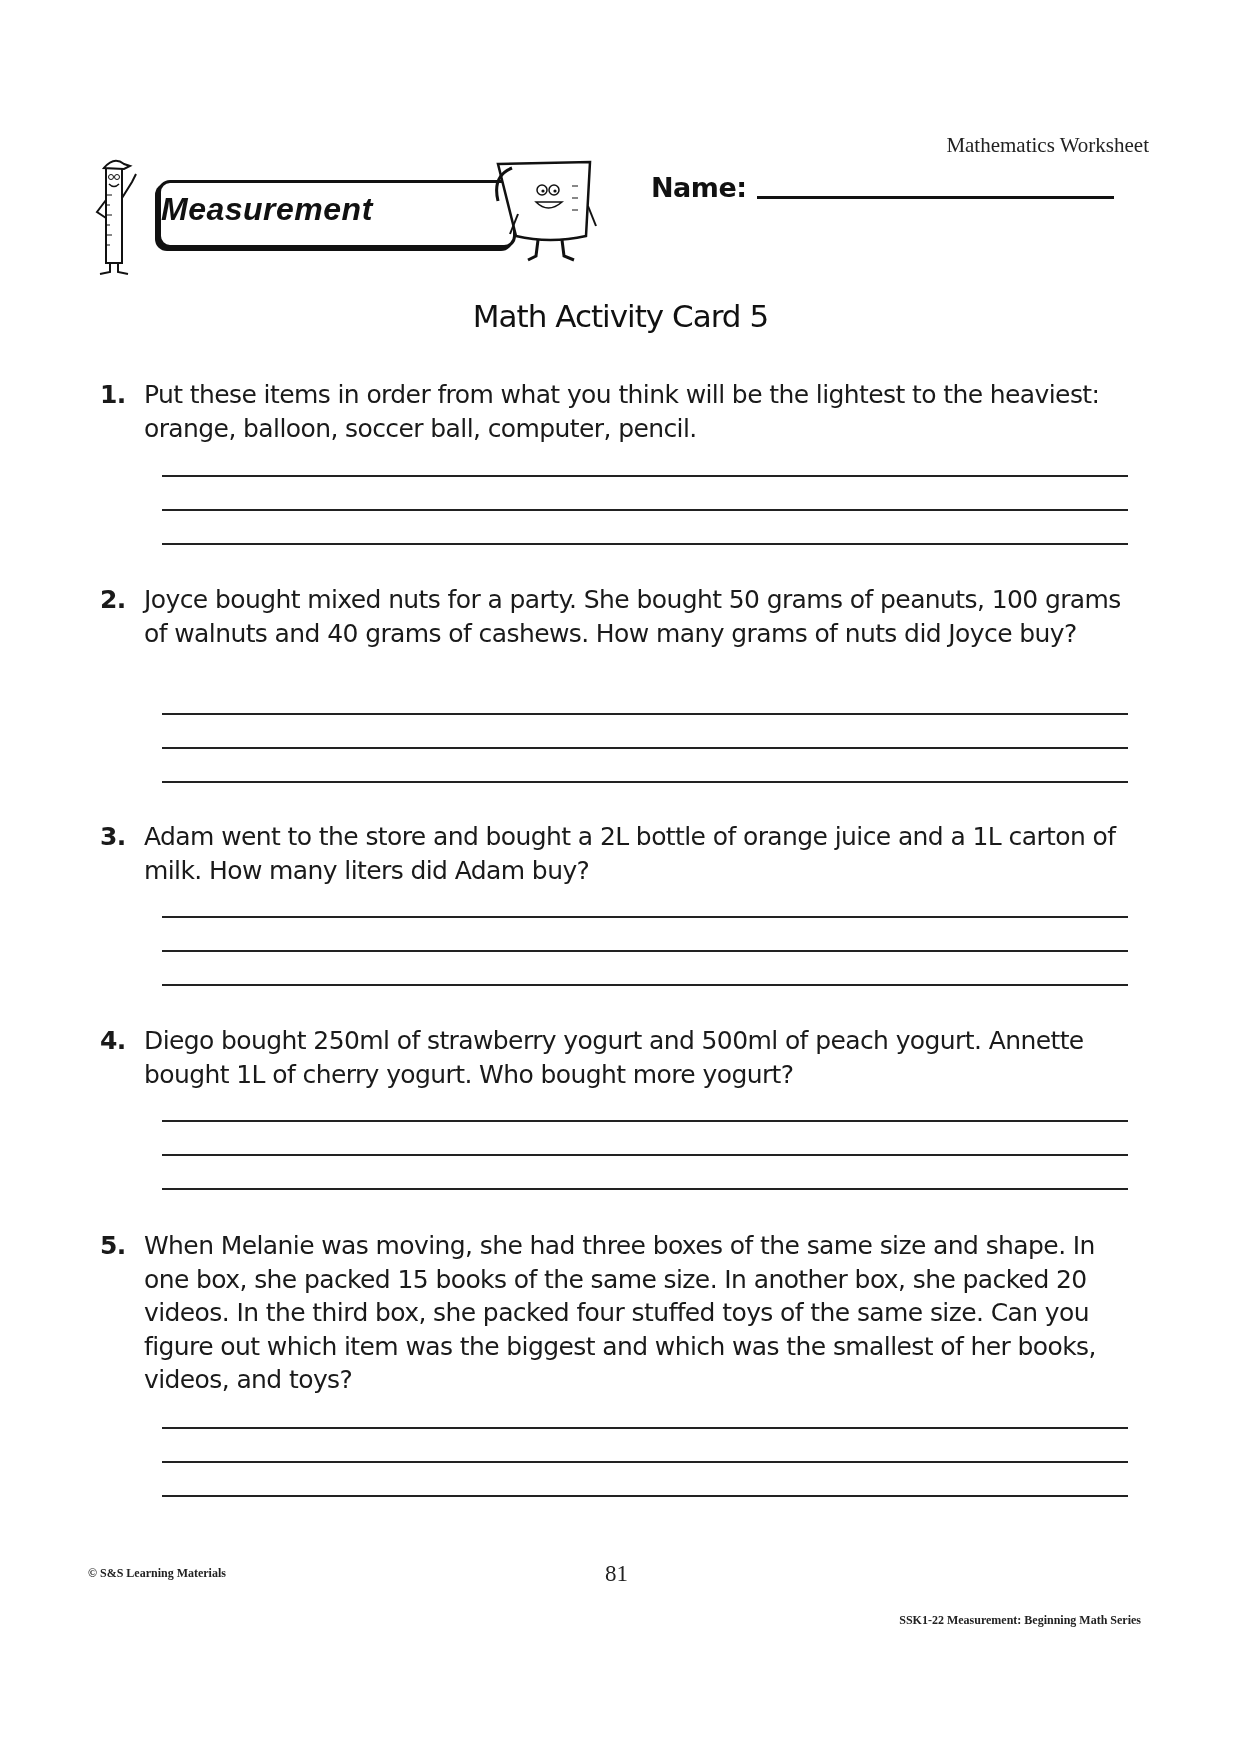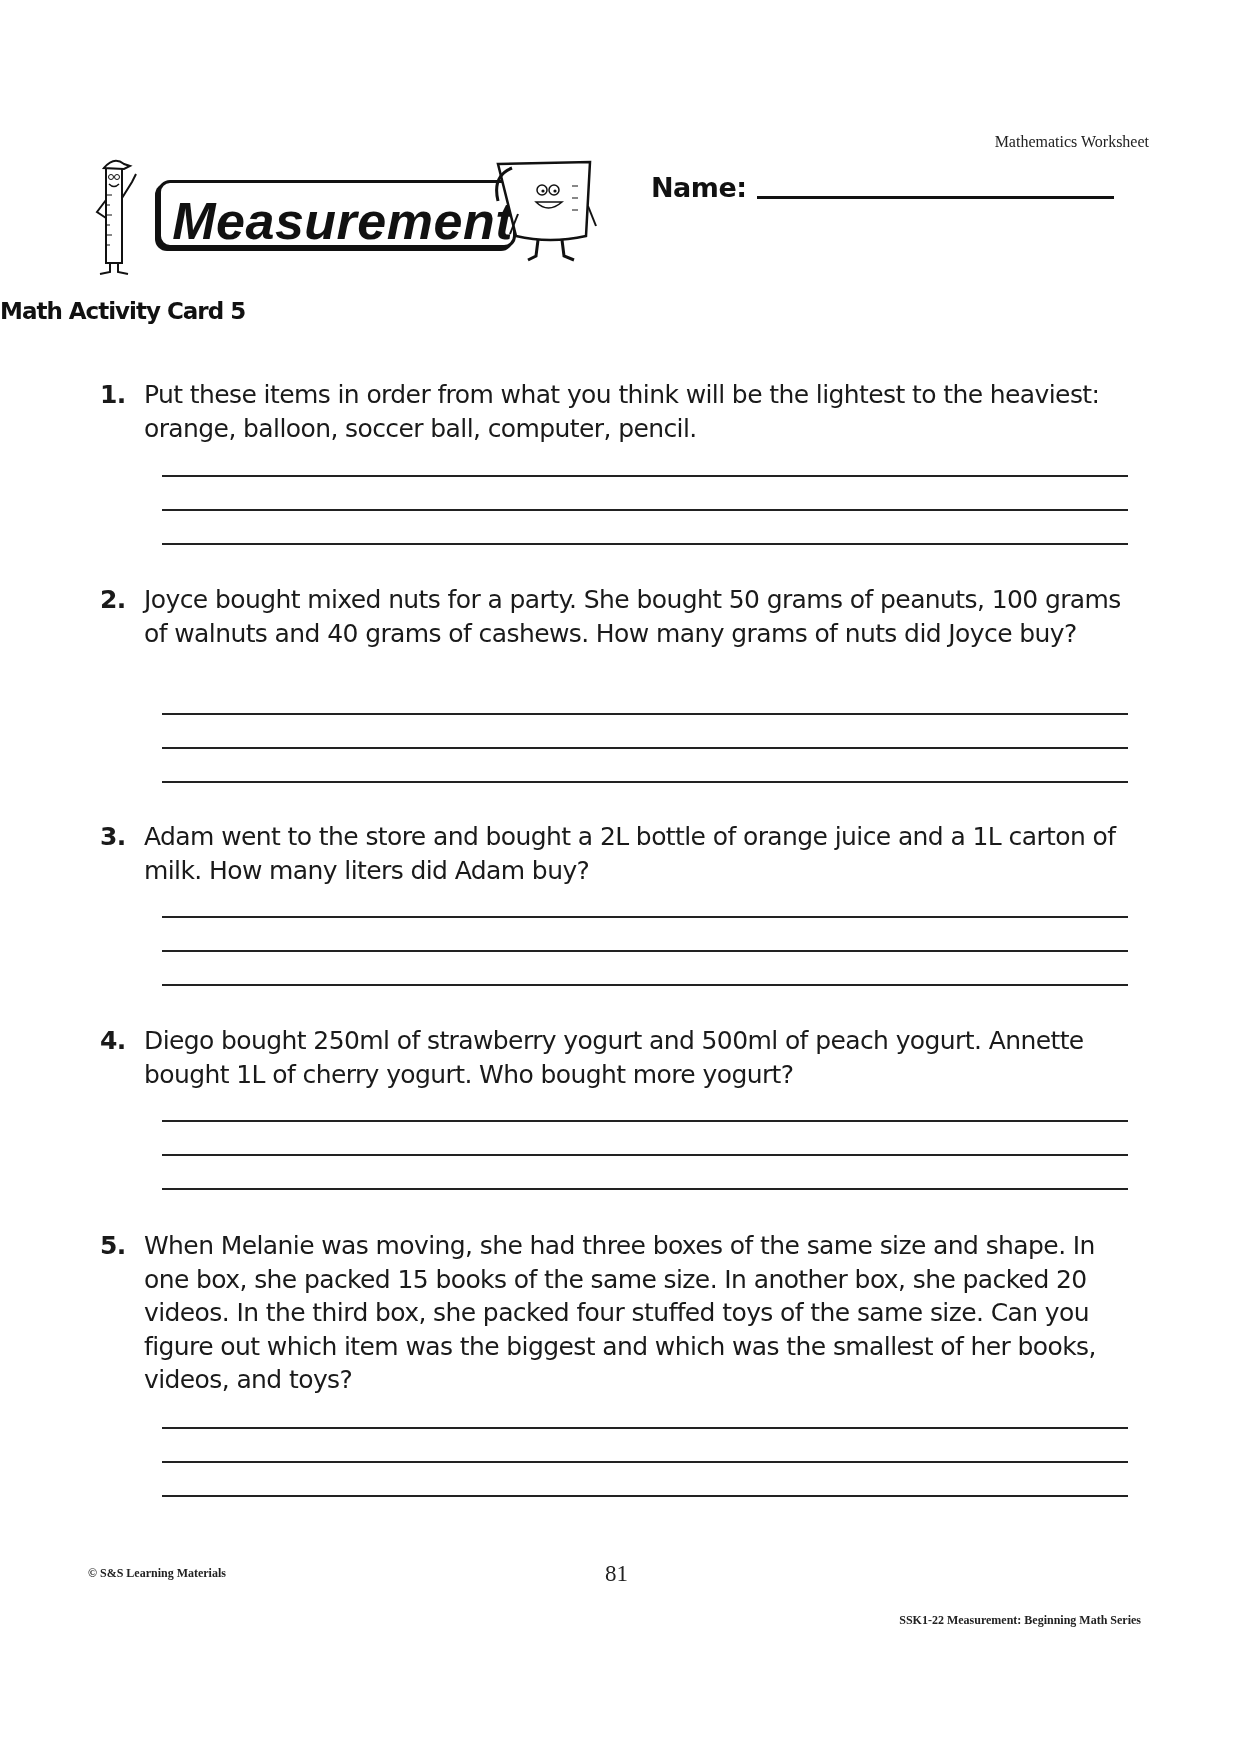--- a/index.html
+++ b/index.html
@@ -1,26 +1,26 @@
 <!DOCTYPE html>
 <html><head>
   <meta charset="utf-8">
   <style>
     html, body { margin: 0; padding: 0; background: #ffffff; }
     body { width: 1241px; height: 1754px; position: relative; overflow: hidden; font-family: "DejaVu Sans", sans-serif; color: #111; }
-    .topright { position: absolute; right: 92px; top: 133px; font-family: "Liberation Serif", serif; font-size: 16px; color: #222; margin-left: 40px; }
+    .topright { position: absolute; right: 92px; top: 133px; font-family: "Liberation Serif", serif; font-size: 21px; color: #222; margin-left: 40px; }
     .banner { position: absolute; left: 90px; top: 150px; width: 520px; height: 130px; }
     .banner-box { position: absolute; left: 68px; top: 30px; width: 352px; height: 62px; border: 3px solid #111; border-radius: 12px; box-shadow: -3px 3px 0 #111; background: #fff; }
-    .banner-title { position: absolute; left: 0; right: 0; top: 8px; text-align: right; font-family: "Liberation Sans", sans-serif; font-weight: bold; font-style: italic; font-size: 52px; letter-spacing: 0.5px; color: #111; }
+    .banner-title { position: absolute; left: 0; right: 0; top: 8px; text-align: left; font-family: "Liberation Sans", sans-serif; font-weight: bold; font-style: italic; font-size: 32px; letter-spacing: 0.5px; color: #111; }
     .ruler-char { position: absolute; left: 4px; top: 0; width: 60px; height: 130px; }
     .cup-char { position: absolute; left: 400px; top: 6px; width: 110px; height: 115px; }
     .name-row { position: absolute; left: 651px; top: 172px; display: flex; align-items: flex-end; }
     .name-label { font-family: "DejaVu Sans", sans-serif; font-weight: bold; font-size: 27px; letter-spacing: -0.5px; }
     .name-line { width: 357px; border-bottom: 3px solid #111; margin-left: 10px; margin-bottom: 4px; height: 1px; }
-    .card-title { position: absolute; left: 0; right: 0; top: 298px; font-family: "DejaVu Sans", sans-serif; font-weight: bold; font-size: 23px; letter-spacing: -1px; }
+    .card-title { position: absolute; left: 0; right: 0; top: 298px; text-align: center; font-family: "DejaVu Sans", sans-serif; font-weight: normal; font-size: 31px; letter-spacing: -1px; }
     .question { position: absolute; left: 100px; width: 1040px; }
     .q-text { display: flex; font-family: "DejaVu Sans", sans-serif; font-size: 25px; line-height: 33.5px; letter-spacing: -0.6px; color: #1a1a1a; }
     .q-num { width: 44px; font-weight: bold; flex-shrink: 0; }
     .q-body { width: 980px; }
     .ans-line { position: absolute; left: 62px; width: 966px; border-bottom: 2px solid #222; height: 0; }
     .footer { position: absolute; top: 1566px; font-family: "Liberation Serif", serif; font-weight: bold; font-size: 12px; color: #222; }
     .footer-left { left: 88px; }
     .footer-center { left: 605px; font-weight: normal; font-size: 23px; top: 1561px; }
     .footer-right { right: 100px; margin-top: 47px; }
   </style>

